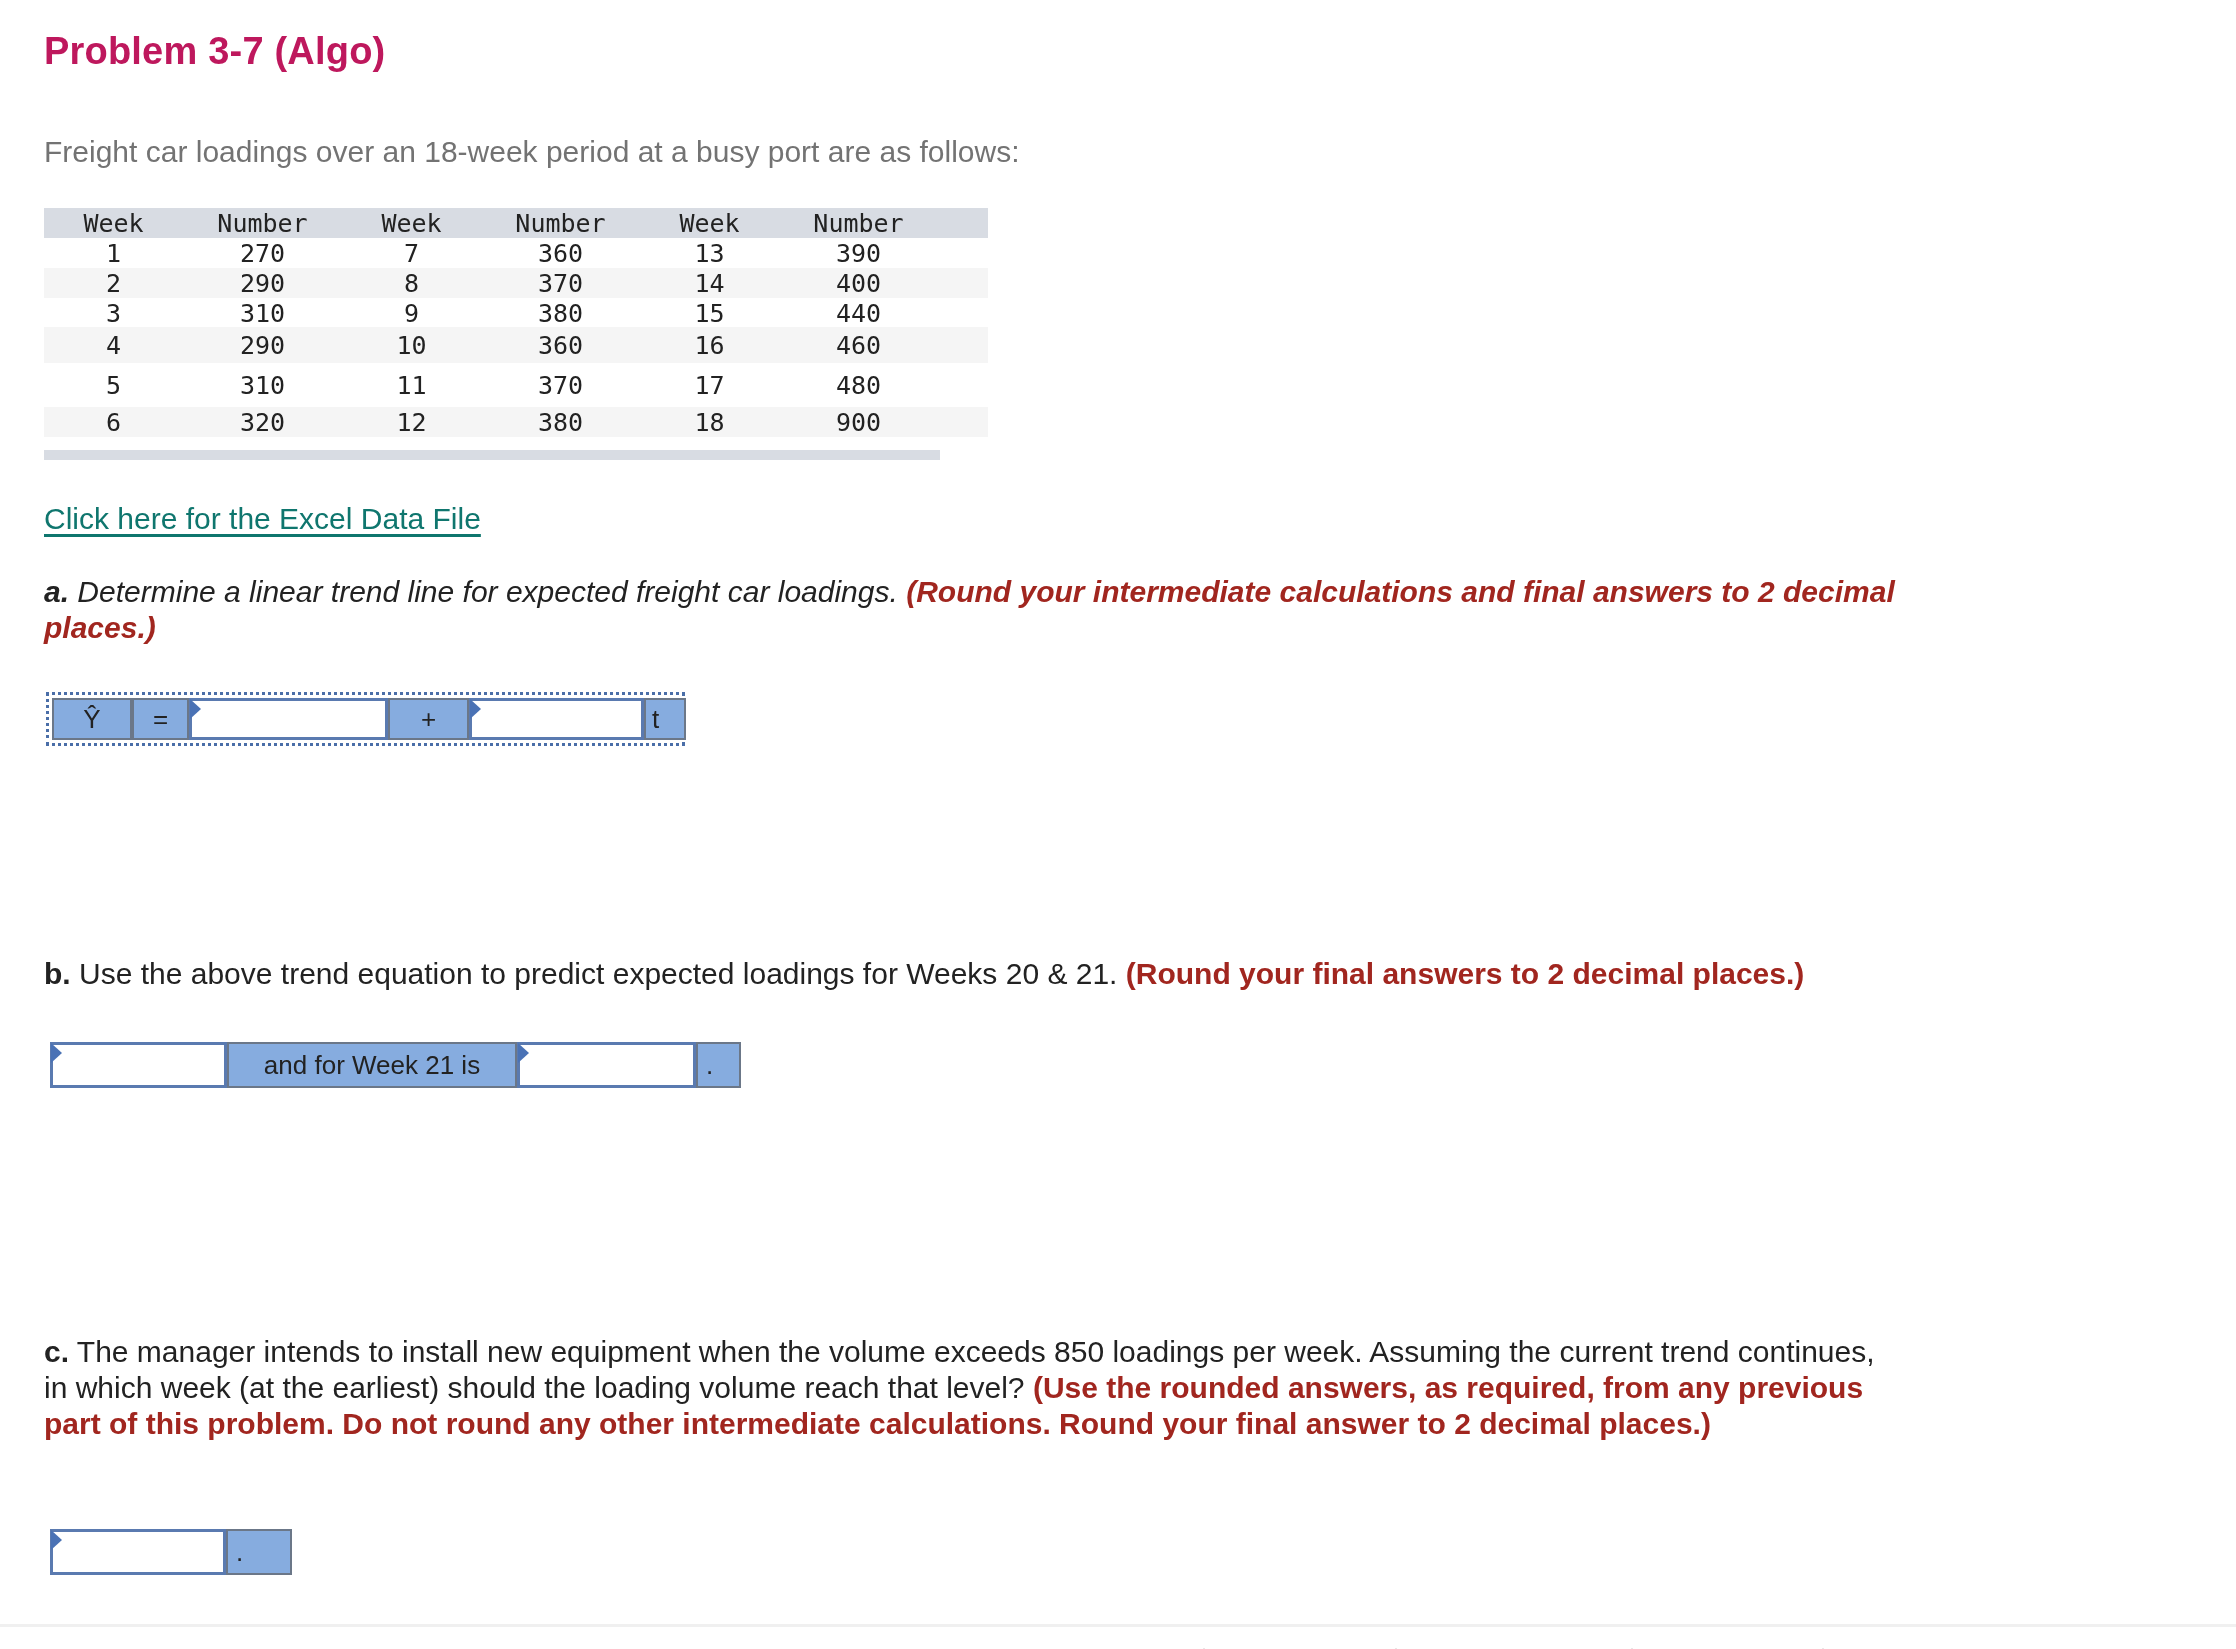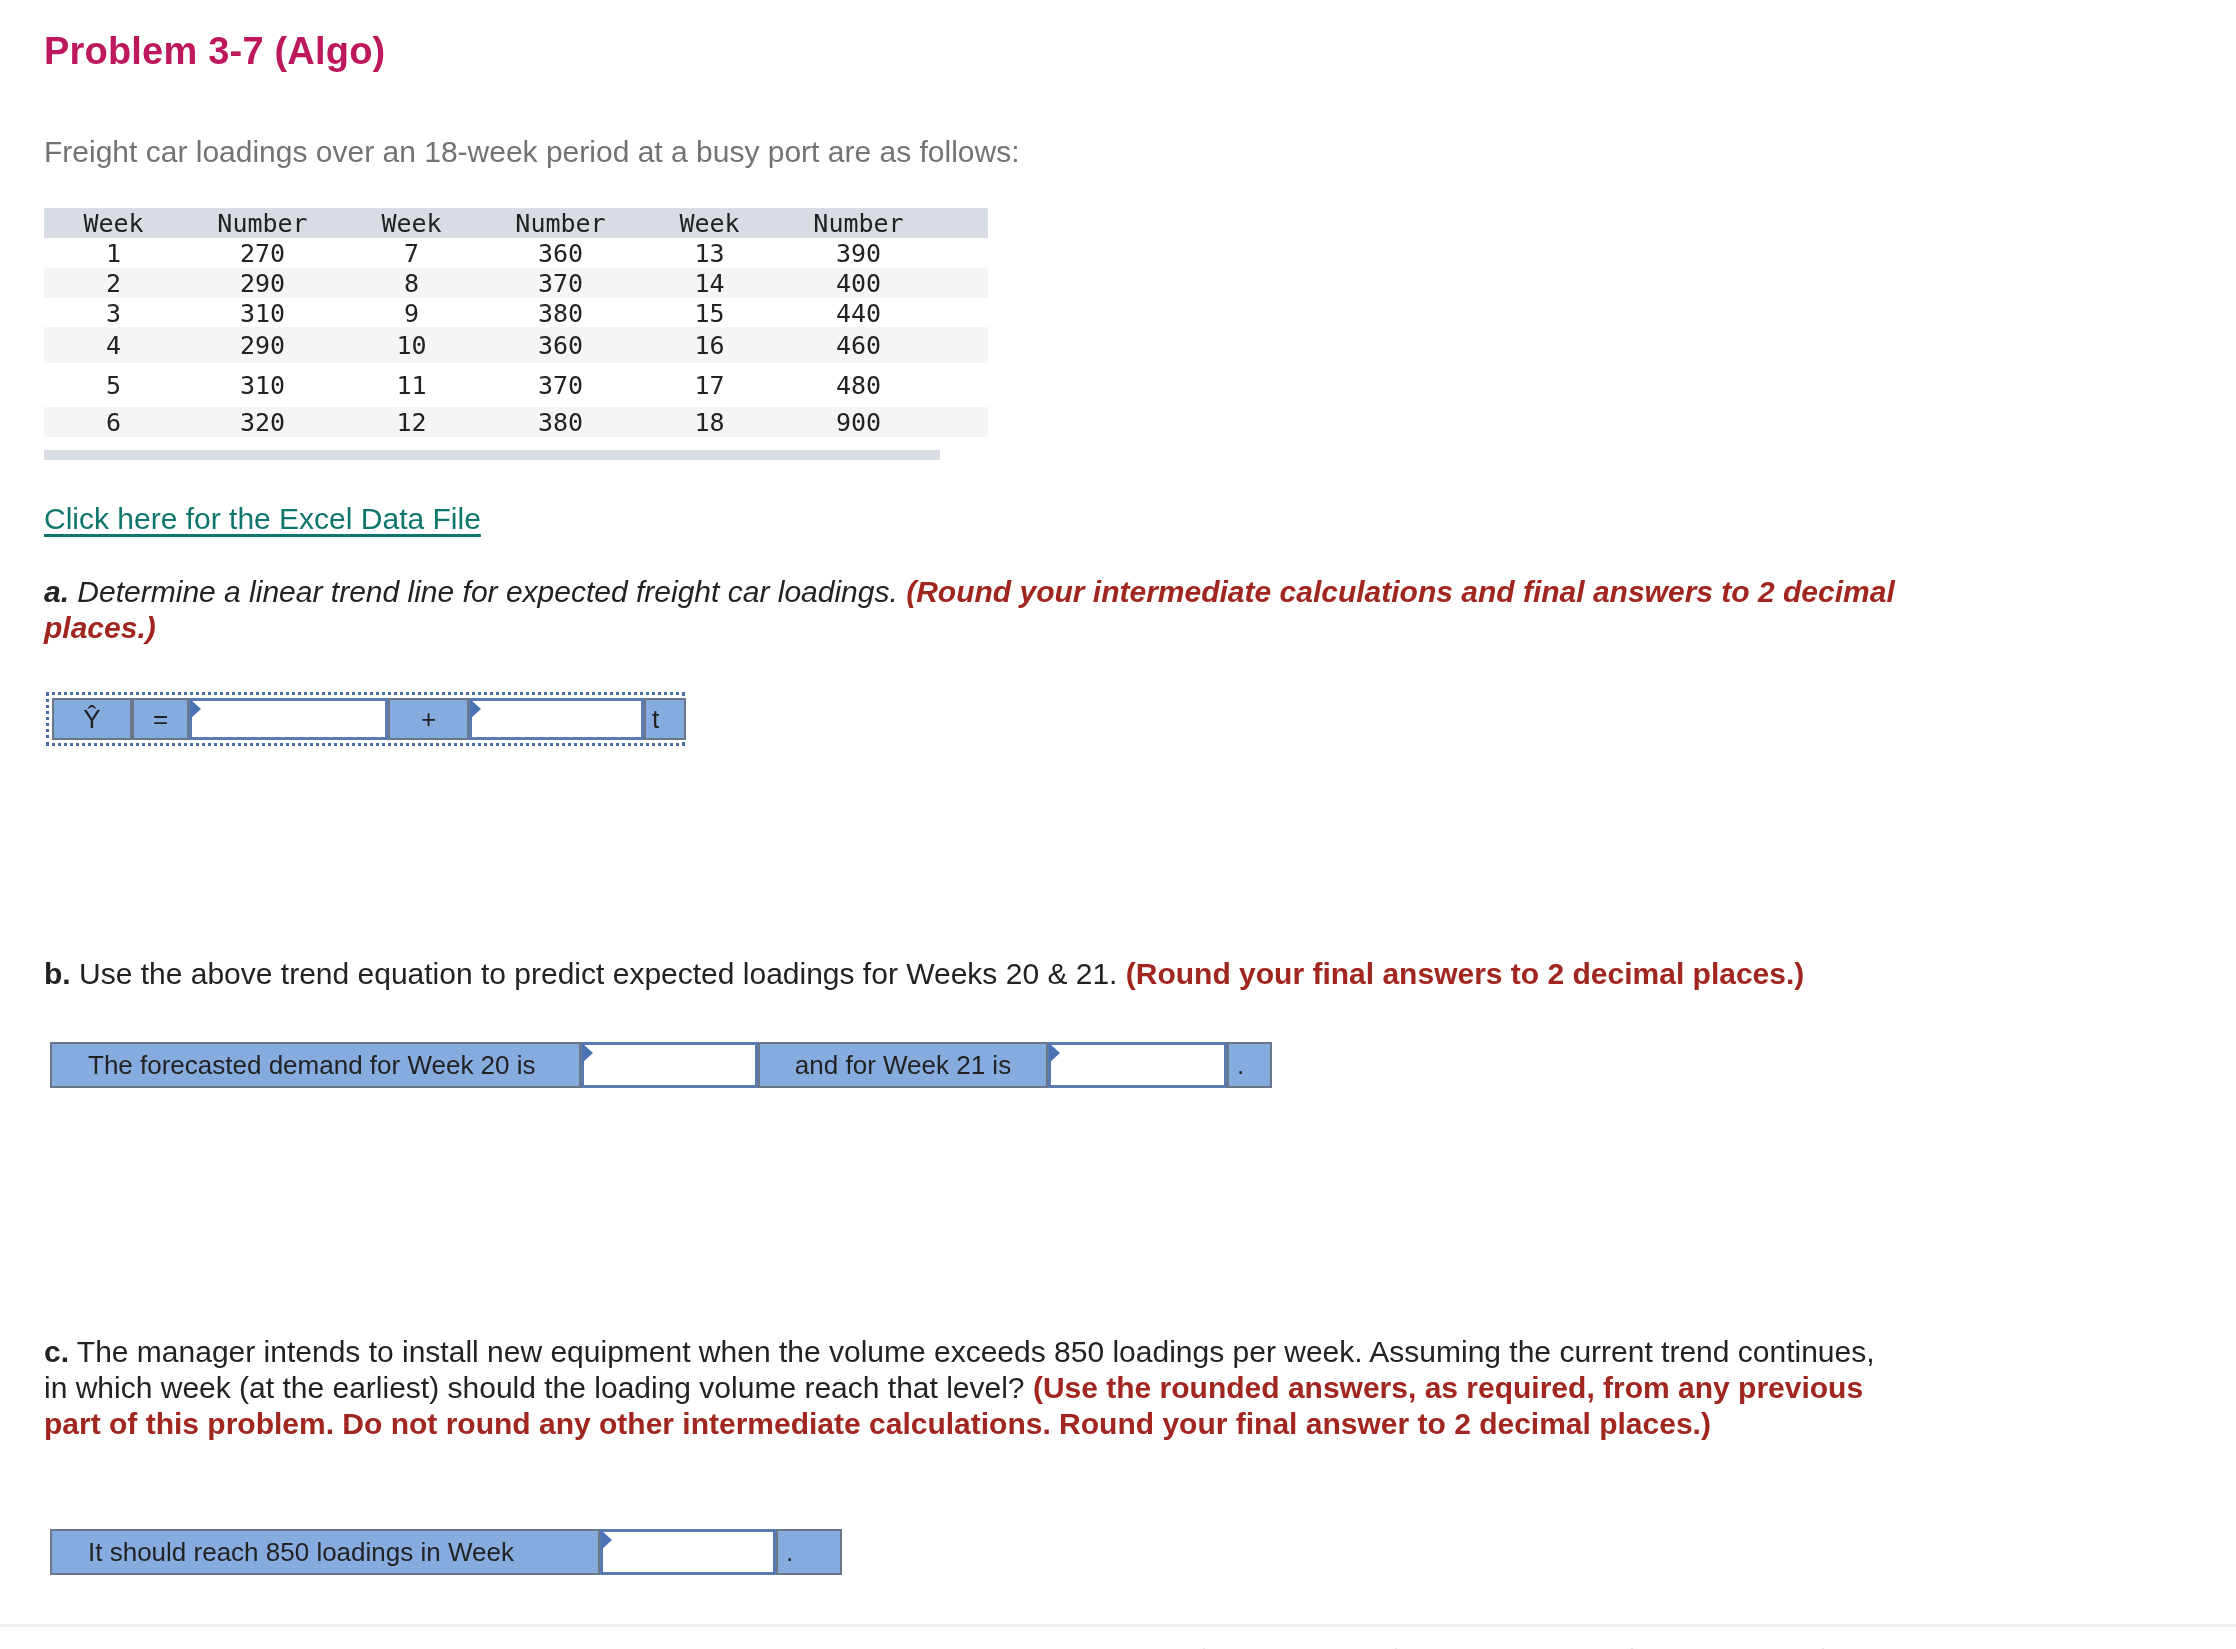--- a/index.html
+++ b/index.html
@@ -122,39 +122,37 @@
     </div>
     <div class="bcell" style="width:42px;justify-content:flex-start;padding-left:6px;">t</div>
   </div>
 </div>
 
 <div class="abs qtext" style="top:956px;">
   <b class="lbl">b.</b><span> Use the above trend equation to predict expected loadings for Weeks 20 &amp; 21. </span><span class="red">(Round your final answers to 2 decimal places.)</span>
 </div>
 
 <div class="arow" style="left:50px;top:1042px;">
-  <div class="bcell" style="width:531px;">The forecasted demand for Week 20 is</div>
   <div class="inp" style="width:177px;">
     <span class="flag"></span>
     <input type="text" value="" style="">
   </div>
   <div class="bcell center" style="width:290px;">and for Week 21 is</div>
   <div class="inp" style="width:179px;">
     <span class="flag"></span>
     <input type="text" value="" style="">
   </div>
   <div class="bcell dot" style="width:45px;">.</div>
 </div>
 
 <div class="abs qtext" style="top:1334px;">
   <b class="lbl">c.</b><span> The manager intends to install new equipment when the volume exceeds 850 loadings per week. Assuming the current trend continues, in which week (at the earliest) should the loading volume reach that level? </span><span class="red">(Use the rounded answers, as required, from any previous part of this problem.  Do not round any other intermediate calculations.  Round your final answer to 2 decimal places.)</span>
 </div>
 
 <div class="arow" style="left:50px;top:1529px;">
-  <div class="bcell" style="width:550px;">It should reach 850 loadings in Week</div>
   <div class="inp" style="width:176px;">
     <span class="flag"></span>
     <input type="text" value="" style="">
   </div>
   <div class="bcell dot" style="width:66px;">.</div>
 </div>
 
 <div class="abs sep"></div>
 <div class="abs tick" style="left:1203px;"></div>
 <div class="abs tick" style="left:1395px;"></div>

